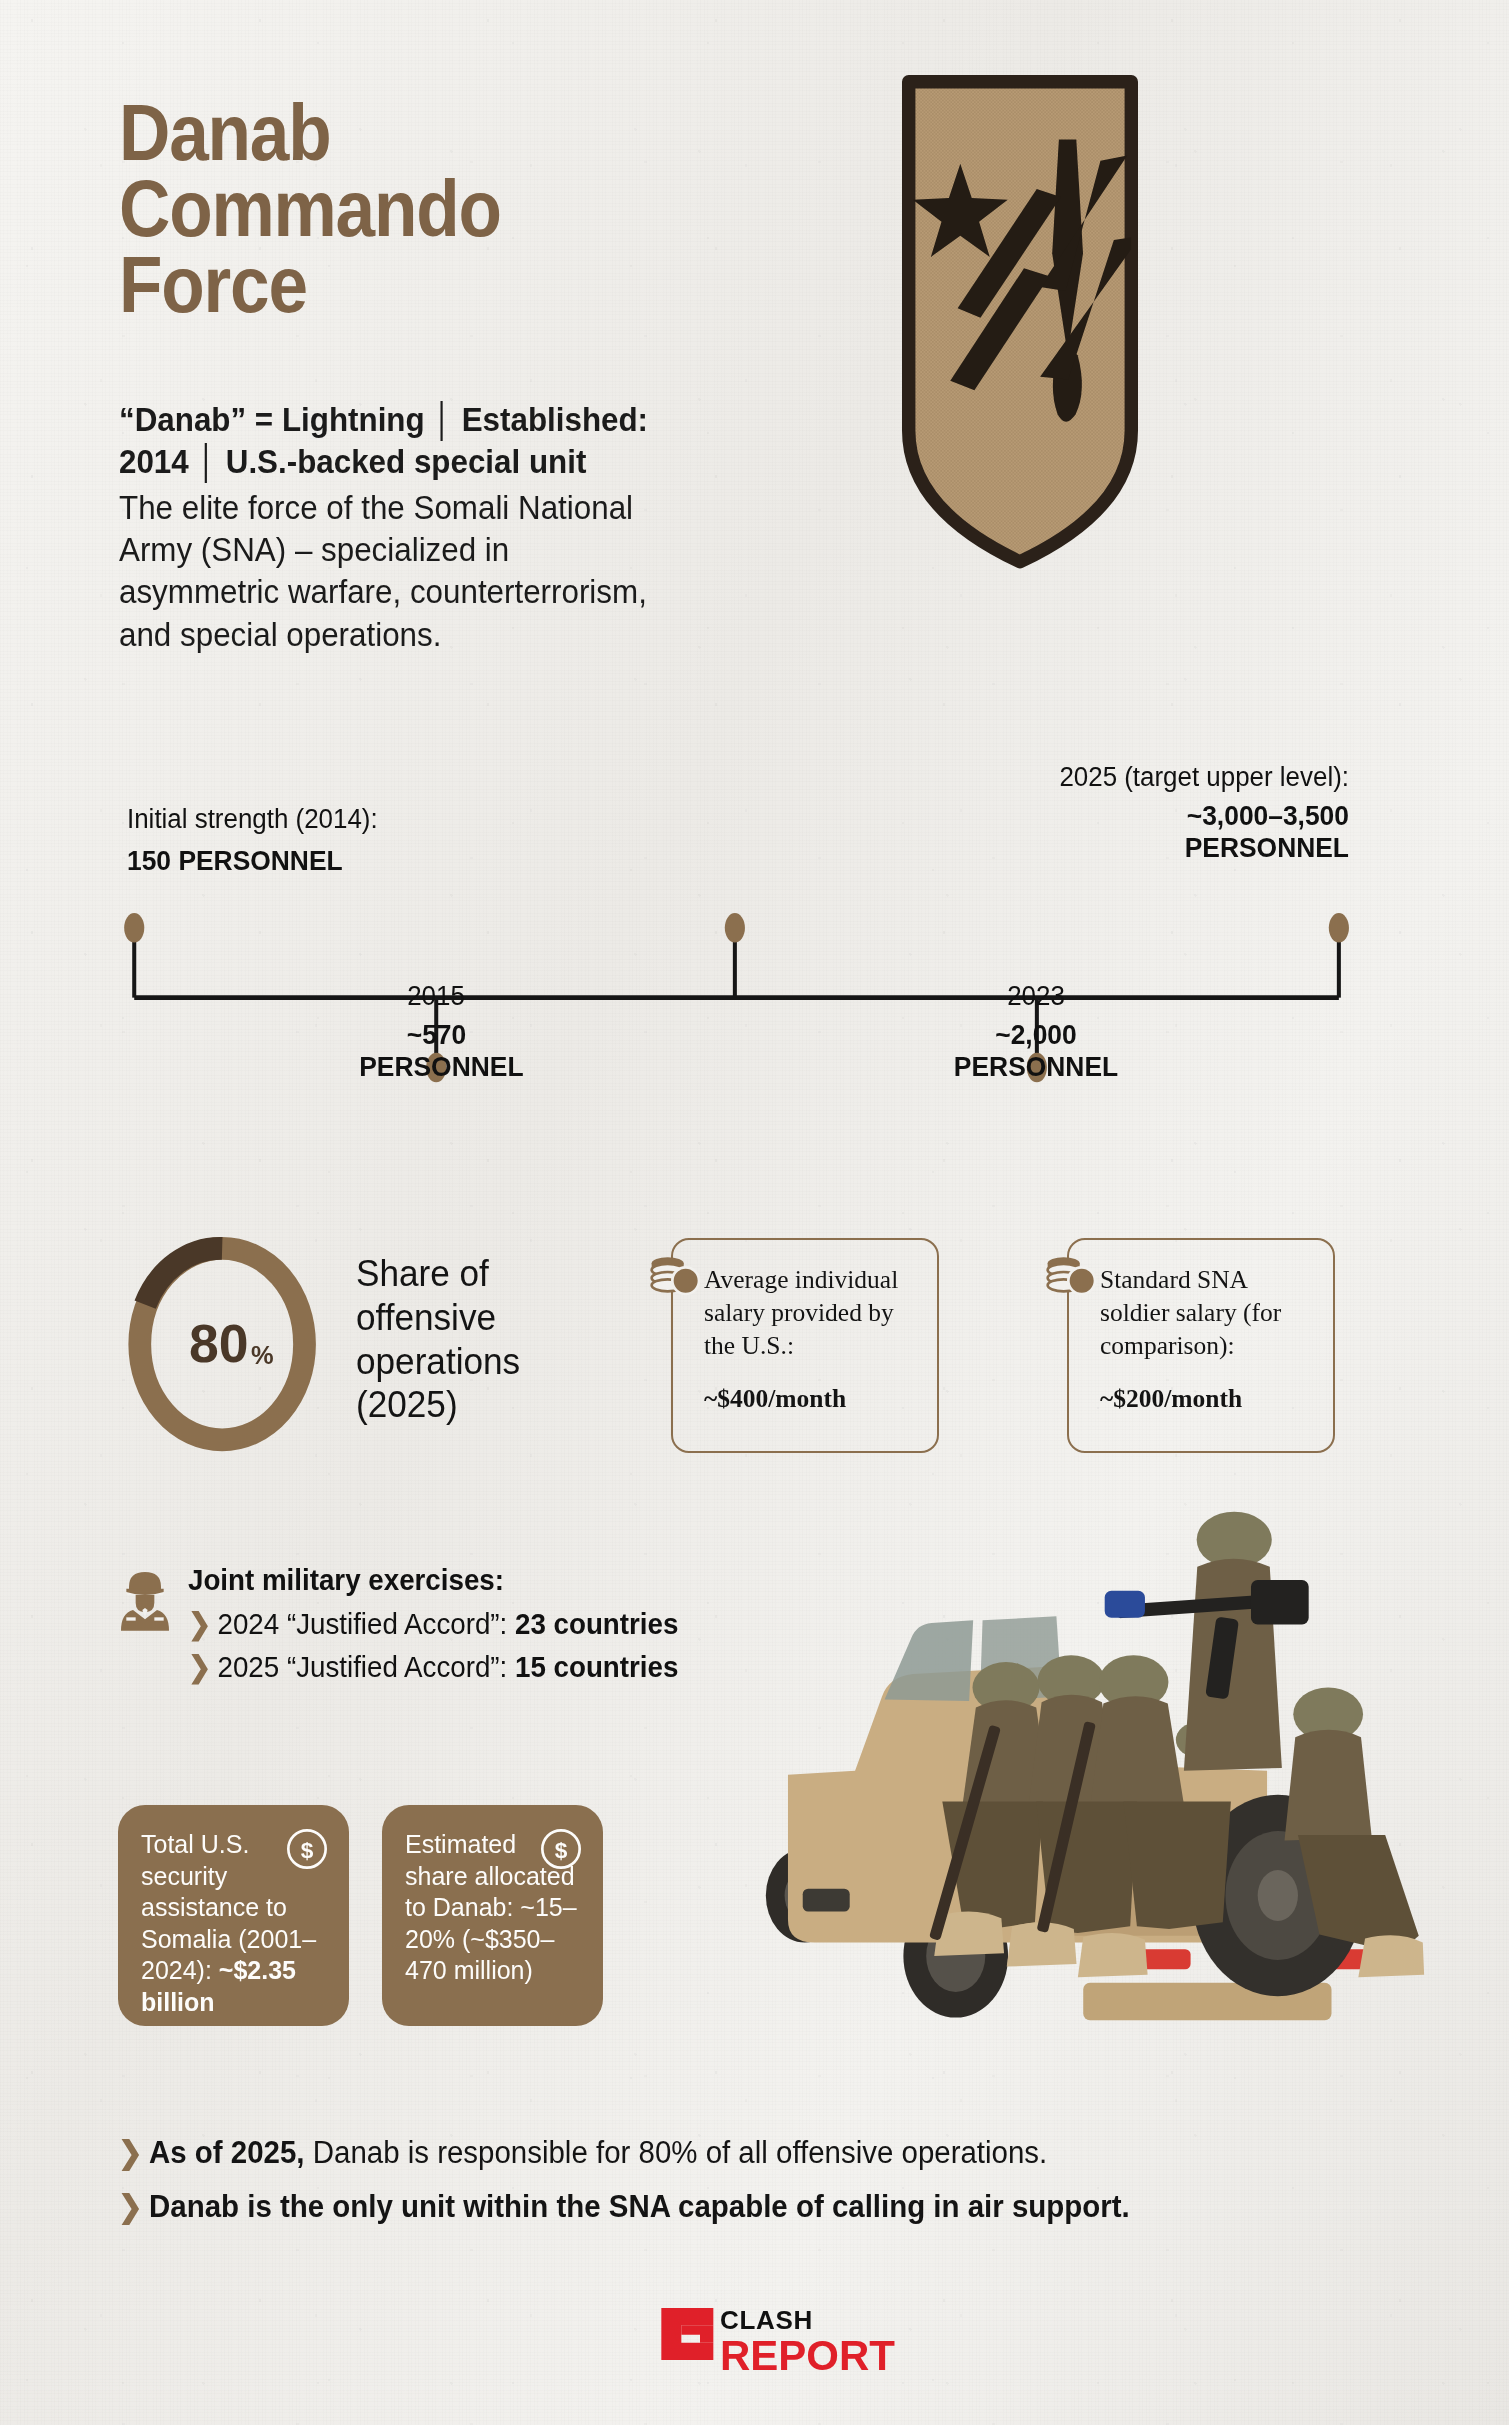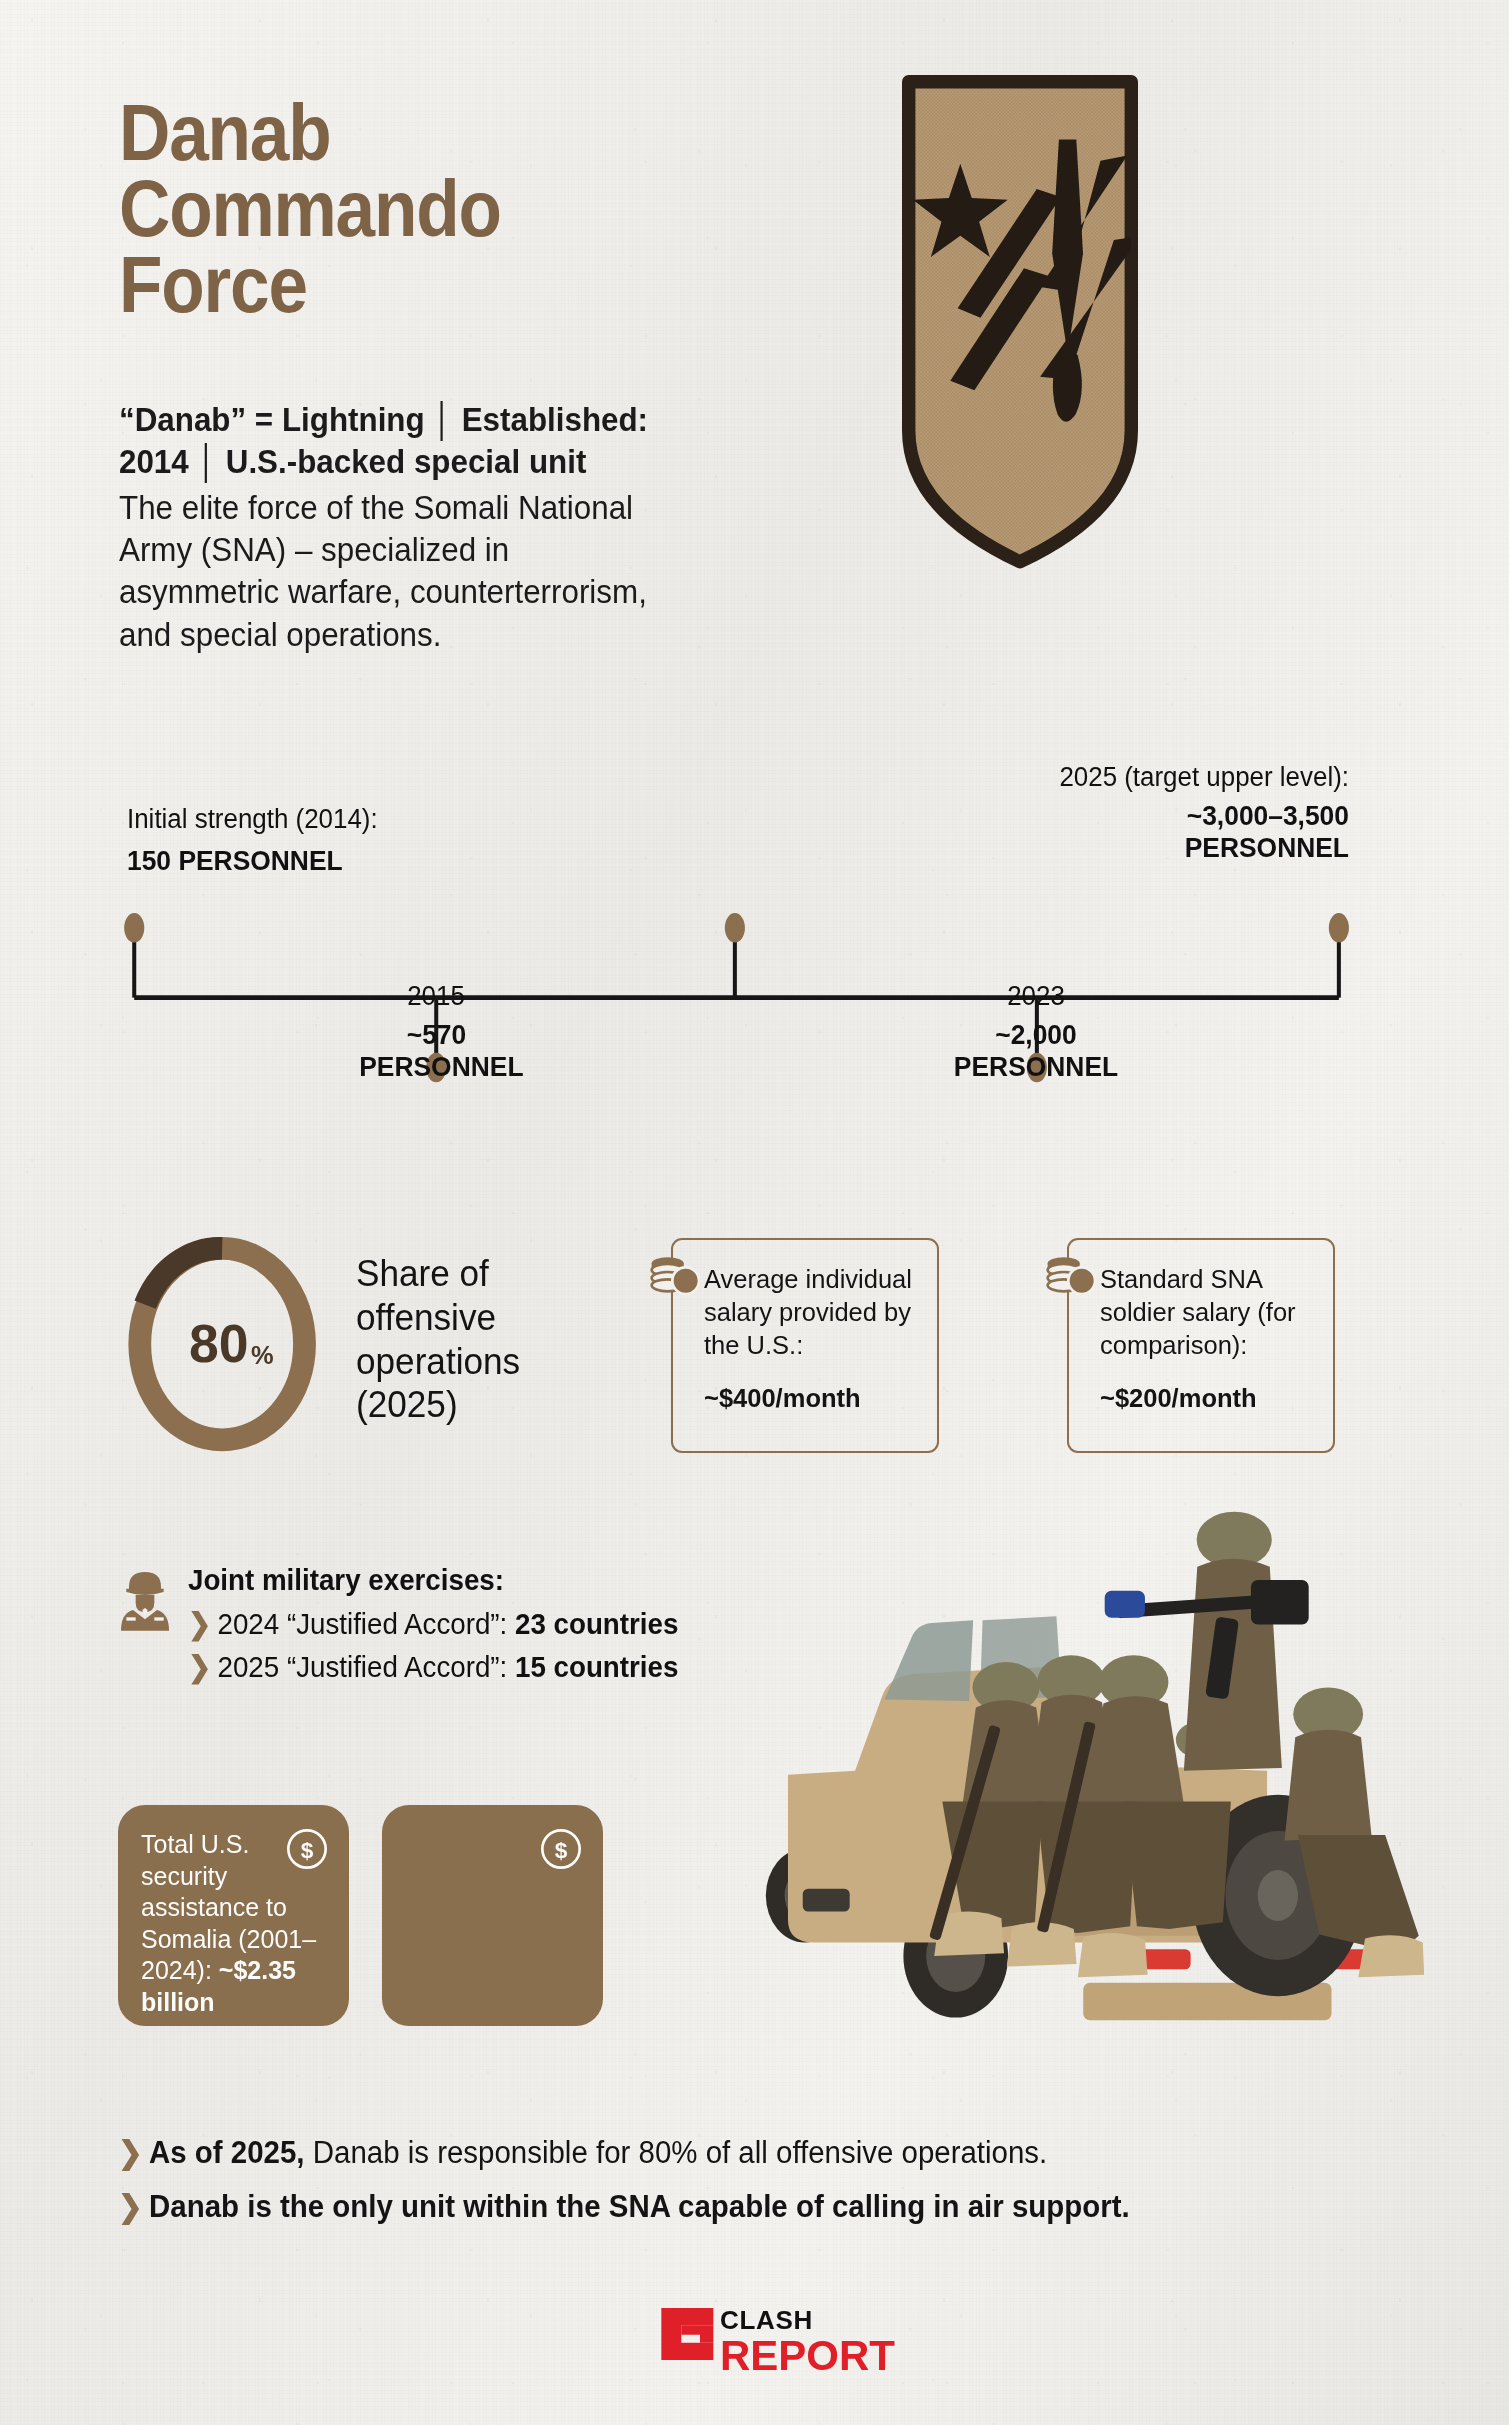--- a/index.html
+++ b/index.html
@@ -72,23 +72,23 @@
   #donutBlock { left: 118px; top: 1235px; width: 604px; height: 221px; }
   #donutLabel {
     position: absolute; left: 238px; top: 17.4px; width: 208px;
     color: #141414;
     font-family: "Liberation Sans Narrow", "Liberation Sans", sans-serif;
     font-size: 37px; line-height: 1.18; transform: scaleX(0.95); transform-origin: left top;
   }
 
   
   .ocard {
-    position: absolute; border: 2px solid #8b6f4e; border-radius: 11px;
+    position: absolute; border: 2px solid #8b6f4e; border-radius: 18px;
     padding: 23px 20px 20px 31px; color: #141414;
-    font-family: Liberation Sans, sans-serif;
+    font-family: Liberation Serif, serif;
     font-size: 25.5px; line-height: 1.30;
   }
   .ocard .val { font-weight: bold; display: block; margin-top: 20px; }
   .coin-icon { position: absolute; left: -24px; top: 14.8px; }
   #ocard1 { left: 671px; top: 1238px; width: 268px; height: 215px; }
   #ocard2 { left: 1067px; top: 1238px; width: 268px; height: 215px; }
 
   
   #exercises { left: 118px; top: 1563px; width: 658px; }
   #exTitle {
@@ -364,20 +364,21 @@
   <span class="val">~$2.35 billion</span>
 </div>
 
 <div id="scard2" class="scard layer">
   <span class="dollar-icon">
     <svg width="44" height="44" viewBox="0 0 66 66" style="font-size:37px">
       <circle cx="33" cy="33" r="28" fill="none" stroke="#fdfcfa" stroke-width="4"></circle>
       <text x="33" y="47" text-anchor="middle" font-family="Liberation Sans, sans-serif" font-weight="bold" font-size="34" fill="#fdfcfa">$</text>
     </svg>
   </span>
+  <span>Estimated share allocated to Danab: ~15–20% (~$350–470 million)</span>
 </div>
 
 <div id="notes" class="layer">
   <div class="note">
     <span class="chev">❯</span><span>As of 2025,</span><span class="light"> Danab is responsible for 80% of all offensive operations.</span>
   </div>
   <div class="note">
     <span class="chev">❯</span><span>Danab is the only unit within the SNA capable of calling in air support.</span>
   </div>
 </div>

